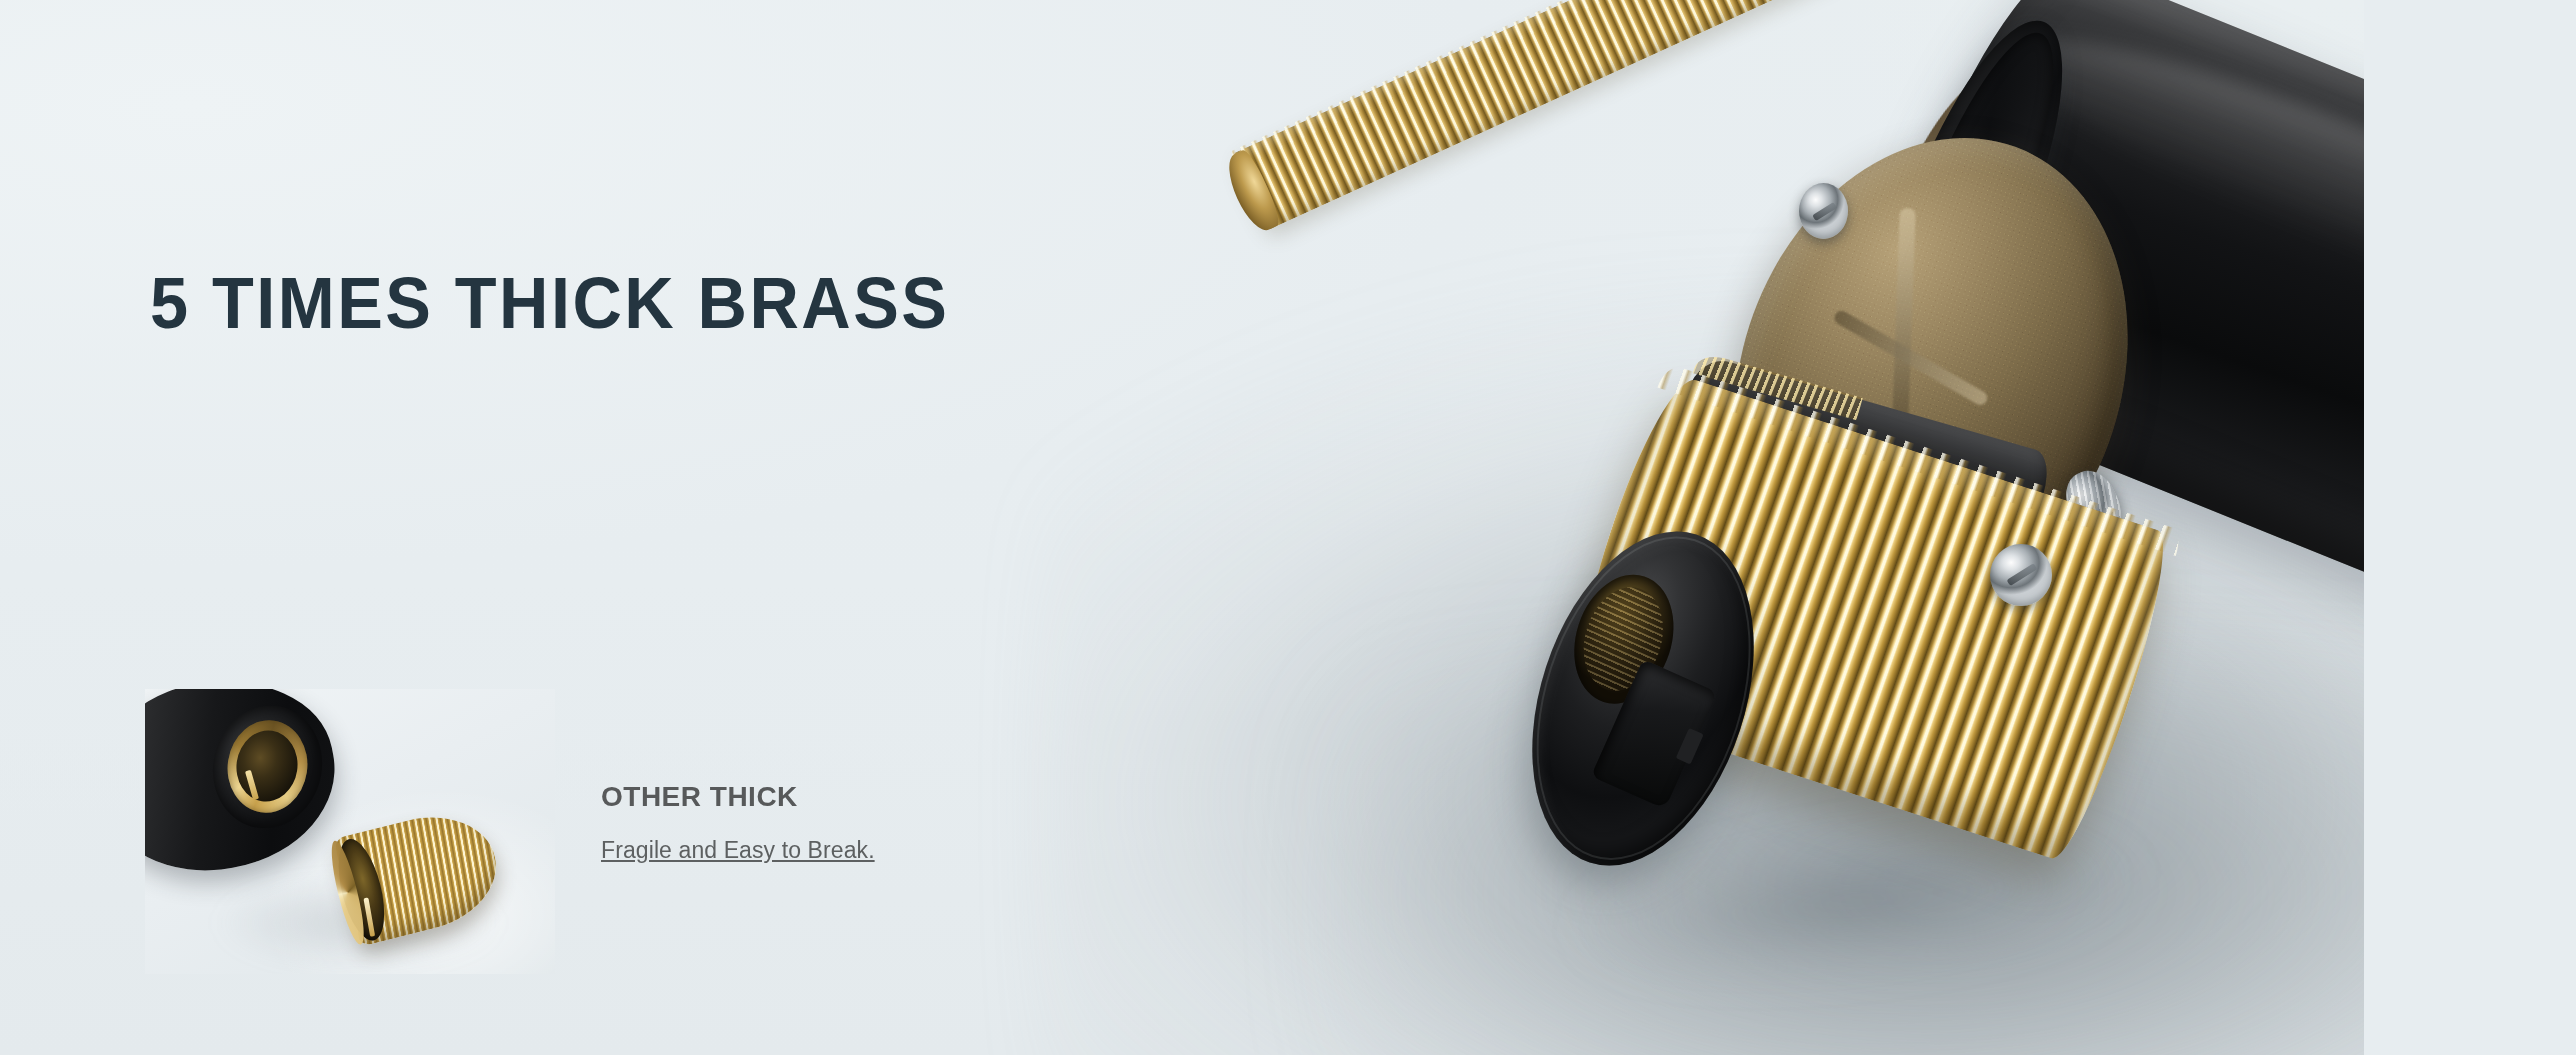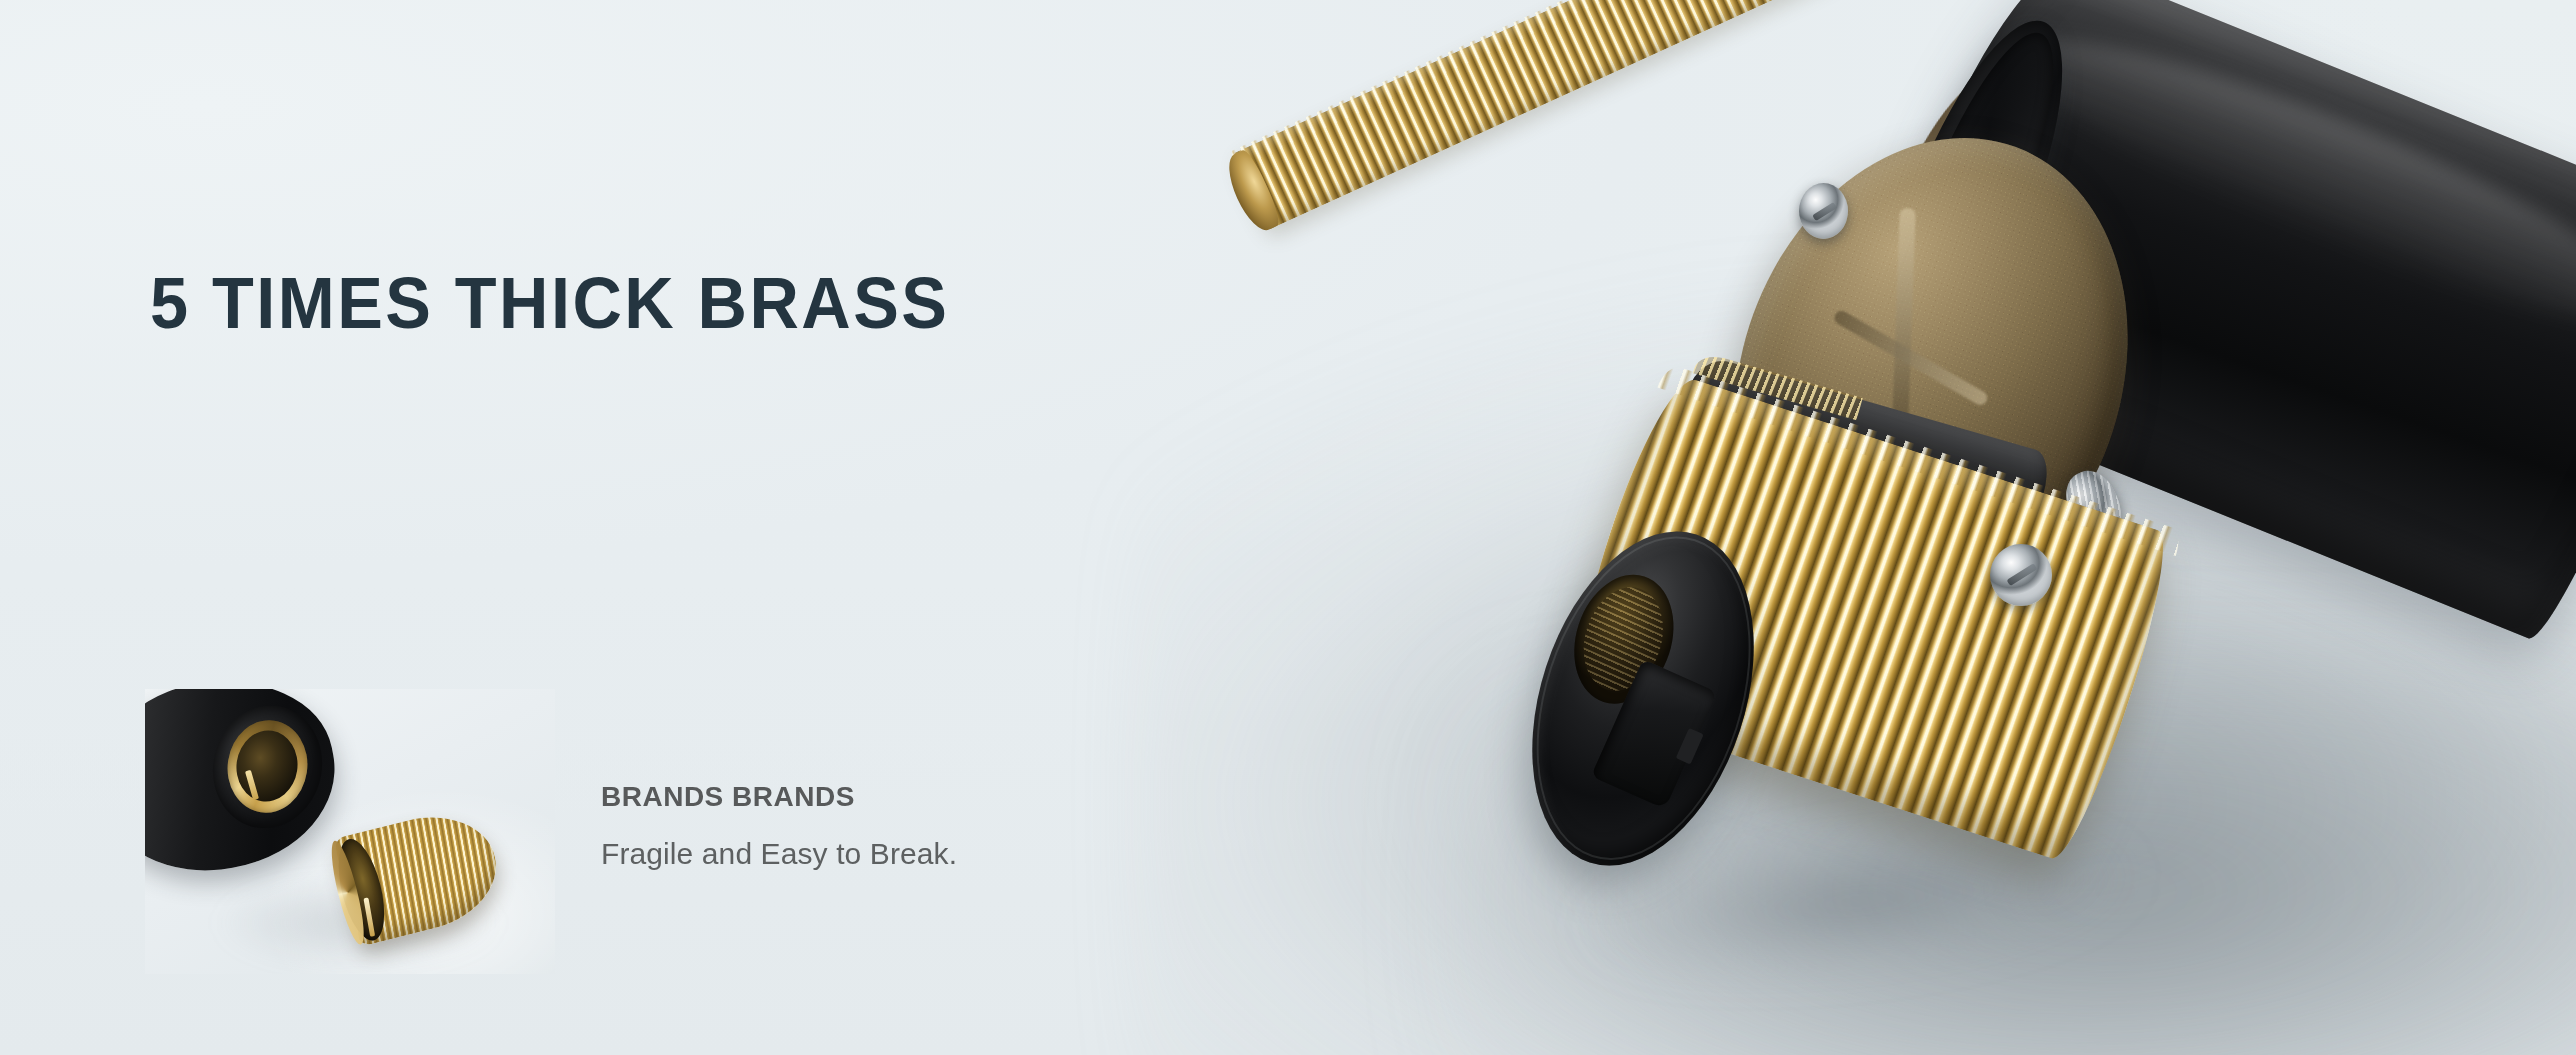--- a/index.html
+++ b/index.html
@@ -7,21 +7,21 @@
   html,body { width:2576px; height:1056px; overflow:hidden; }
   body {
     font-family:"Liberation Sans", sans-serif;
     background:#e7edf0;
     position:relative;
   }
 
   
   #stage {
     position:absolute; inset:0;
-    width:2576px; height:1056px;
+    width:2364px; height:1056px;
     background:#e8eef1;
     overflow:hidden;
   }
 
   
   .bg-wash {
     position:absolute; inset:0;
     background:
       radial-gradient(120% 95% at 8% 10%, #eef3f5 0%, #e7edf0 46%, rgba(231,237,240,0) 72%),
       linear-gradient(180deg, #e9eff1 0%, #e7edf0 55%, #e4eaed 100%);
@@ -173,24 +173,25 @@
   
   #ob-title {
     position:absolute; left:601px; top:781px;
     font-size:28px; font-weight:700;
     letter-spacing:0.5px;
     color:#57595a;
     white-space:nowrap;
   }
   #ob-sub {
     position:absolute; left:601px; top:837px;
-    font-size:30px; font-weight:400;
+    font-size:23px; font-weight:400;
     color:#5d6061;
     letter-spacing:0.1px;
     white-space:nowrap;
+    text-decoration:underline;
   }
 
   
   #hero { position:absolute; left:0; top:0; width:2576px; height:1056px; }
 
   
   .strip {
     position:absolute;
     left:1248px; top:151px;
     width:633px; height:84px;
@@ -569,18 +570,18 @@
     <div class="blk-notch"></div>
 
     <div class="sleeve">
       <div class="sleeve-tube"></div>
       <div class="sleeve-open"></div>
       <div class="sleeve-lip"></div>
       <div class="sleeve-slot"></div>
     </div>
   </div>
 
-  <div id="ob-title">BRANDS BRANDS</div>
+  <div id="ob-title">OTHER THICK</div>
 
   <div id="ob-sub">Fragile and Easy to Break.</div>
 
 </div>
 
 
 </body></html>

